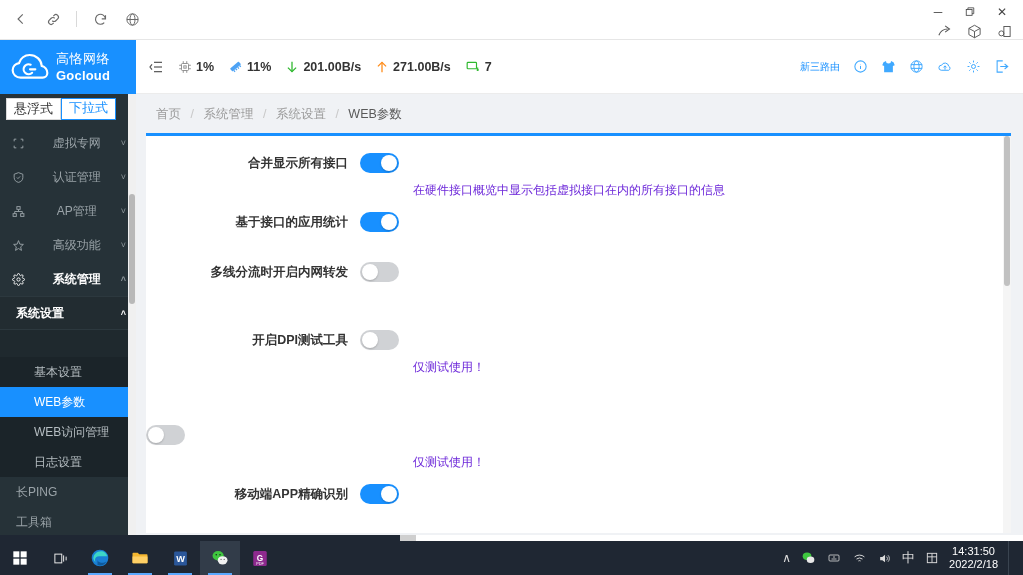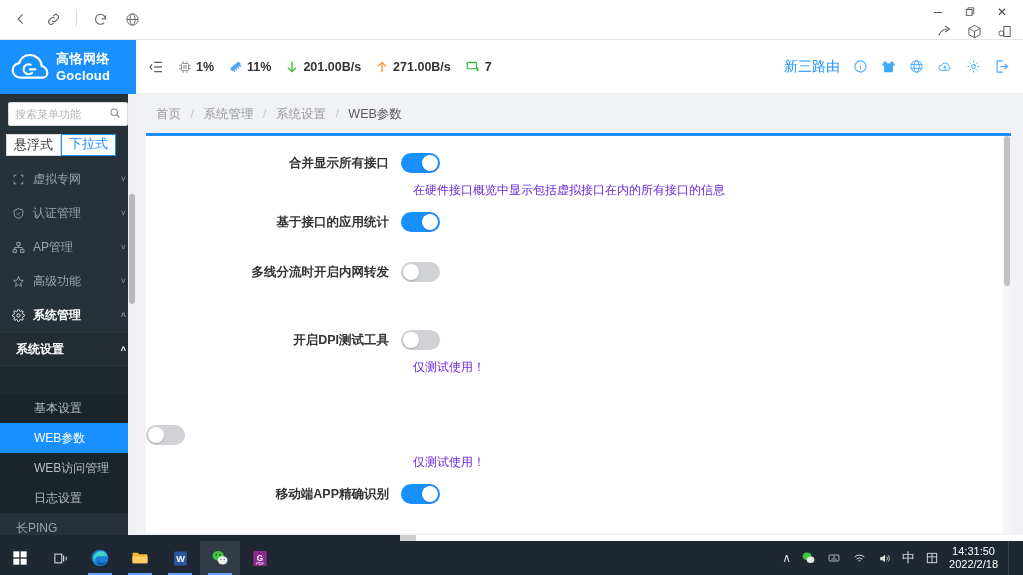--- a/index.html
+++ b/index.html
@@ -25,21 +25,21 @@
   .extra-icons { position: absolute; right: 10px; top: 22px; display: flex; align-items: center; gap: 12px; }
   .extra-ico { width: 18px; height: 18px; color: #555; cursor: pointer; display:flex; align-items:center; justify-content:center; }
 
   
   .logo {
     position: absolute; left: 0; top: 40px; width: 136px; height: 54px;
     background: #1890ff; display: flex; align-items: center; gap: 6px; padding-left: 10px;
   }
   .logo-mark { width: 40px; height: 30px; flex: 0 0 auto; }
   .logo-text { color: #fff; line-height: 1.05; }
-  .logo-cn { font-size: 13px; font-weight: bold; letter-spacing: .5px; }
+  .logo-cn { font-size: 13px; font-weight: normal; letter-spacing: .5px; }
   .logo-en { font-size: 13px; font-weight: bold; letter-spacing: .2px; }
 
   
   .sidebar {
     position: absolute; left: 0; top: 94px; width: 136px; height: 447px;
     background: #263238; overflow: hidden;
   }
   .search-wrap { padding: 8px 8px 4px 8px; }
   .search-box {
     display: flex; align-items: center; background: #fff; border: 1px solid #d9d9d9;
@@ -55,21 +55,21 @@
   .mode-tabs { display: flex; padding: 4px 6px 6px 6px; }
   .mode-tab {
     font-size: 13px; padding: 2px 7px; border: 1px solid #d9d9d9; background: #fff;
     color: #333; cursor: pointer; line-height: 16px;
   }
   .mode-tab.active { color: #1890ff; border-color: #1890ff; position: relative; z-index: 2; font-family: Liberation Mono, monospace; }
 
   .menu { overflow: hidden; }
   .menu-item {
     display: flex; align-items: center; height: 34px; padding: 0 10px;
-    color: #9aa3a8; font-size: 12px; cursor: pointer; position: relative;
+    color: #9aa3a8; font-size: 12px; cursor: pointer; position: relative; text-align: center;
   }
   .menu-item .mi-ico { width: 16px; display: flex; justify-content: center; color: #9aa3a8; margin-right: 7px; }
   .menu-item .mi-label { flex: 1; }
   .menu-item .mi-arrow { font-size: 9px; color: #8d979c; }
   .menu-item.open { color: #ffffff; font-weight: bold; }
   .menu-item.open .mi-ico { color: #ffffff; }
 
   .submenu { background: #1f292e; }
   .sub-head {
     display: flex; align-items: center; height: 34px; padding: 0 10px 0 16px;
@@ -92,41 +92,41 @@
   
   .header {
     position: absolute; left: 136px; top: 40px; width: 887px; height: 54px;
     background: #fff; border-bottom: 1px solid #ececec; display: flex; align-items: center;
   }
   .collapse-btn { margin-left: 12px; color: #555; cursor: pointer; display:flex; }
   .stats { display: flex; align-items: center; gap: 14px; margin-left: 14px; }
   .stat { display: flex; align-items: center; gap: 4px; font-size: 12.5px; font-weight: bold; color: #333; }
   .stat .s-ico { display: flex; align-items: center; }
   .header-right { margin-left: auto; display: flex; align-items: center; gap: 13px; padding-right: 14px; }
-  .router-name { color: #1890ff; font-size: 14px; cursor: pointer; }
+  .router-name { color: #1890ff; font-size: 10px; cursor: pointer; }
   .hr-ico { color: #40a9ff; cursor: pointer; display: flex; align-items: center; }
 
   
   .content {
     position: absolute; left: 136px; top: 94px; width: 887px; height: 447px;
     background: #f0f2f5; overflow: hidden;
   }
   .breadcrumb { padding: 12px 14px 10px 20px; font-size: 12.5px; color: #9b9b9b; }
   .breadcrumb .crumb { cursor: pointer; }
   .breadcrumb .crumb.last { color: #595959; }
   .breadcrumb .sep { margin: 0 6px; color: #c8c8c8; }
 
   .card {
     margin: 0 12px 0 10px; background: #fff; border-top: 3px solid #1890ff;
     height: 400px; overflow: hidden; position: relative;
   }
   .form { padding-top: 14px; }
   .row { display: flex; align-items: center; min-height: 26px; margin-bottom: 6px; }
   .row .label {
-    width: 255px; text-align: right; padding-right: 12px;
+    width: 214px; text-align: right; padding-right: 12px;
     font-size: 12.5px; color: #333; font-weight: bold;
   }
   .hint { font-size: 12px; color: #6d28d9; padding-left: 267px; margin-bottom: 10px; }
   .spacer { height: 18px; }
 
   .switch {
     width: 39px; height: 20px; border-radius: 10px; background: #d0d2d5;
     position: relative; cursor: pointer; flex: 0 0 auto;
   }
   .switch.on { background: #1890ff; }
@@ -241,31 +241,20 @@
         <line x1="30" y1="25.5" x2="38" y2="25.5" stroke="#fff" stroke-width="3.2" stroke-linecap="round"></line>
       </svg>
     </span>
     <span class="logo-text">
       <span class="logo-cn">高恪网络</span><br>
       <span class="logo-en">Gocloud</span>
     </span>
   </div>
 
   <div class="sidebar">
-    <div class="search-wrap">
-      <div class="search-box">
-        <input type="text" placeholder="搜索菜单功能" style="">
-        <span class="search-ico">
-          <svg width="12" height="12" viewBox="0 0 24 24" fill="none" stroke="currentColor" stroke-width="2.2">
-              <circle cx="10.5" cy="10.5" r="6.5"></circle>
-              <line x1="15.5" y1="15.5" x2="21" y2="21"></line>
-            </svg>
-        </span>
-      </div>
-    </div>
 
     <div class="mode-tabs">
       <span class="mode-tab">悬浮式</span>
       <span class="mode-tab active">下拉式</span>
     </div>
 
     <div class="menu">
       <div class="menu-item">
         <span class="mi-ico">
           <svg width="13" height="13" viewBox="0 0 24 24" fill="none" stroke="currentColor" stroke-width="1.8">

